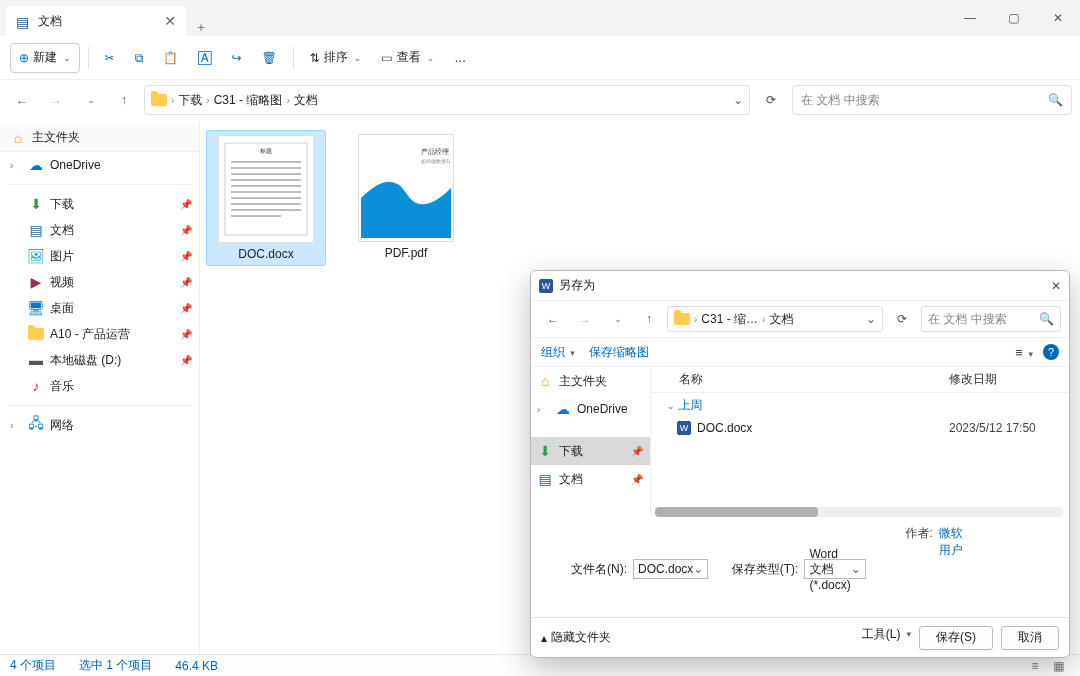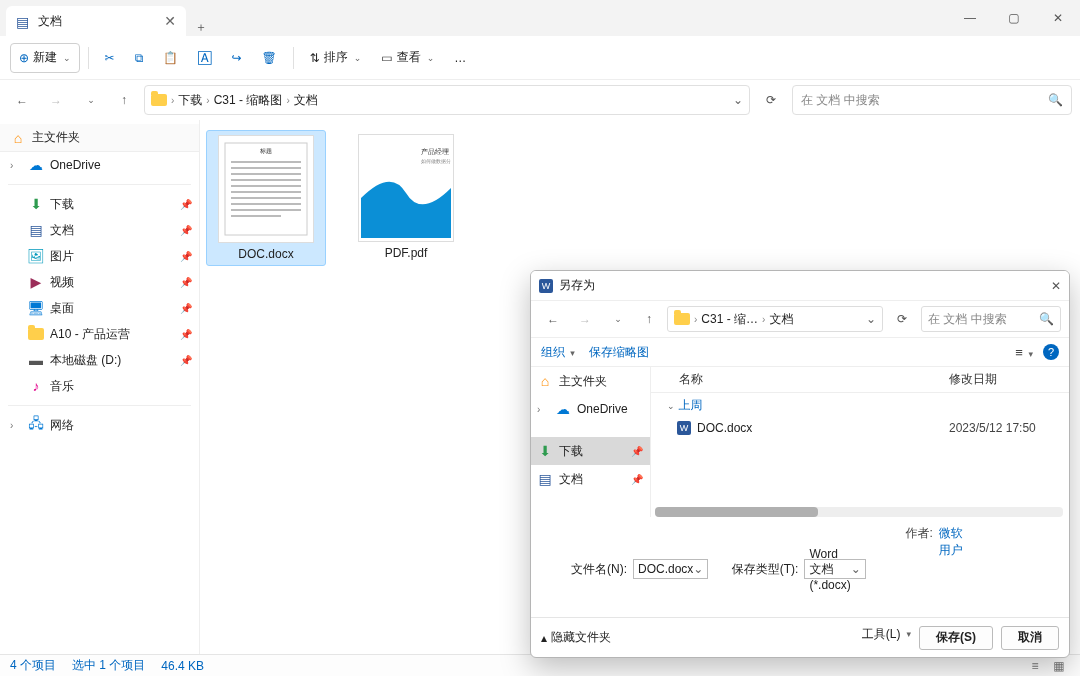--- a/index.html
+++ b/index.html
@@ -42,21 +42,21 @@
 .side-item .pin { margin-left: auto; color: #999; font-size: 10px; }
 .side-divider { height: 1px; background: #eee; margin: 6px 8px; }
 .icon16 { width: 16px; height: 16px; display: inline-flex; align-items: center; justify-content: center; }
 
 .content { flex: 1; padding: 10px 6px; display: flex; gap: 20px; align-items: flex-start; }
 .file-item { width: 120px; display: flex; flex-direction: column; align-items: center; gap: 4px; padding: 4px; border-radius: 3px; }
 .file-item.selected { background: #cce8ff; border: 1px solid #99d1ff; }
 .thumb { width: 96px; height: 108px; background: #fff; border: 1px solid #ddd; display: flex; align-items: center; justify-content: center; font-size: 8px; color: #999; overflow: hidden; }
 .fname { font-size: 12px; }
 
-.status { height: 22px; border-top: 1px solid #e5e5e5; background: #fdfdfd; display: flex; align-items: center; padding: 0 10px; gap: 16px; color: #0067c0; font-size: 12px; }
+.status { height: 22px; border-top: 1px solid #e5e5e5; background: #fdfdfd; display: flex; align-items: center; padding: 0 10px; gap: 23px; color: #0067c0; font-size: 12px; }
 .status-right { margin-left: auto; display: flex; gap: 2px; }
 .status-view { width: 22px; height: 18px; display: flex; align-items: center; justify-content: center; color: #777; }
 
 
 .dialog { position: absolute; left: 530px; top: 270px; width: 540px; height: 388px; background: #fff; border: 1px solid #b5b5b5; box-shadow: 0 10px 30px rgba(0,0,0,0.25); display: flex; flex-direction: column; border-radius: 6px; overflow: hidden; }
 .dlg-title { height: 30px; background: #fff; display: flex; align-items: center; padding: 0 8px; gap: 6px; border-bottom: 1px solid #eee; }
 .dlg-title .close { margin-left: auto; color: #555; }
 .dlg-nav { height: 36px; display: flex; align-items: center; padding: 0 8px; gap: 4px; }
 .dlg-bc { flex: 1; height: 26px; border: 1px solid #ddd; border-radius: 3px; display: flex; align-items: center; padding: 0 6px; gap: 4px; }
 .dlg-search { width: 140px; height: 26px; border: 1px solid #ddd; border-radius: 3px; display: flex; align-items: center; padding: 0 6px; color: #888; }
@@ -86,21 +86,21 @@
 .meta-row { display: flex; align-items: flex-start; gap: 6px; padding: 4px 0; }
 .meta-row .ml { width: 86px; text-align: right; color: #444; }
 .meta-row .mv { color: #0067c0; }
 .meta-row.tag { margin-left: 140px; }
 .thumb-check { display: flex; align-items: center; gap: 6px; margin: 6px 0 6px 90px; color: #0067c0; border: 2px solid #d22; padding: 6px 14px; width: fit-content; }
 .cb { width: 14px; height: 14px; background: #0067c0; border-radius: 2px; display: flex; align-items: center; justify-content: center; color: #fff; font-size: 10px; }
 
 .dlg-foot { height: 40px; border-top: 1px solid #e5e5e5; display: flex; align-items: center; padding: 0 10px; gap: 8px; }
 .dlg-foot .hide { display: flex; align-items: center; gap: 4px; }
 .dlg-foot .btns { margin-left: auto; display: flex; align-items: flex-start; gap: 8px; }
-.btn { height: 24px; padding: 0 16px; border: 1px solid #bbb; background: #fdfdfd; border-radius: 3px; display: flex; align-items: center; font-weight: bold; }
+.btn { height: 24px; padding: 0 16px; border: 1px solid #bbb; background: #fdfdfd; border-radius: 3px; display: flex; align-items: center; }
 .tool-drop { display: flex; align-items: center; gap: 4px; }
 
 
 .i-folder { background: #ffcf4b; width: 16px; height: 12px; border-radius: 2px; position: relative; }
 .i-folder::before { content: ""; position: absolute; top: -3px; left: 0; width: 7px; height: 4px; background: #ffcf4b; border-radius: 2px 2px 0 0; }
 .i-home { color: #ff8c00; font-size: 14px; }
 .i-cloud { color: #0078d4; font-size: 14px; }
 .i-dl { color: #2e9b4f; font-size: 14px; }
 .i-doc { color: #2b579a; font-size: 14px; }
 .i-pic { color: #0099bc; font-size: 14px; }

